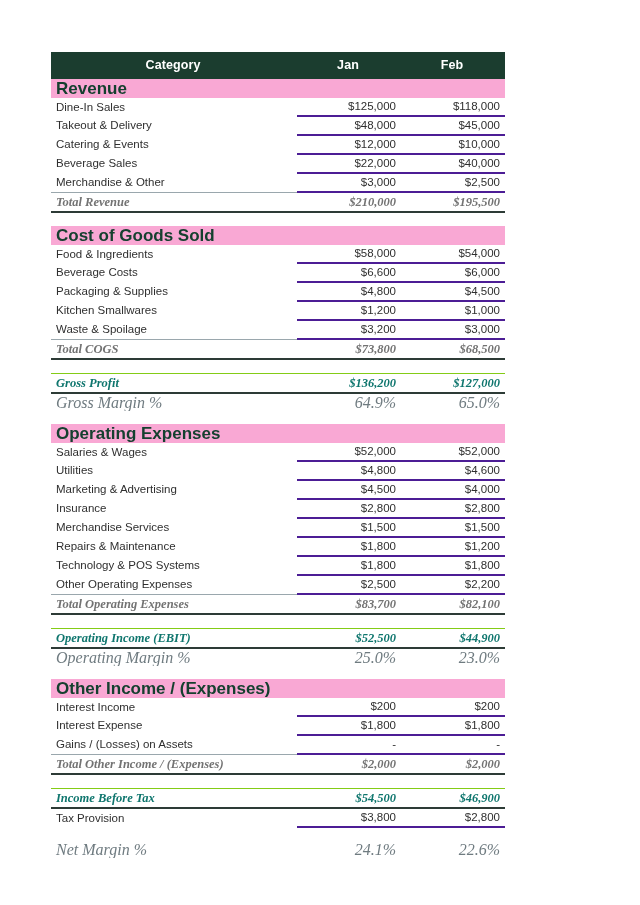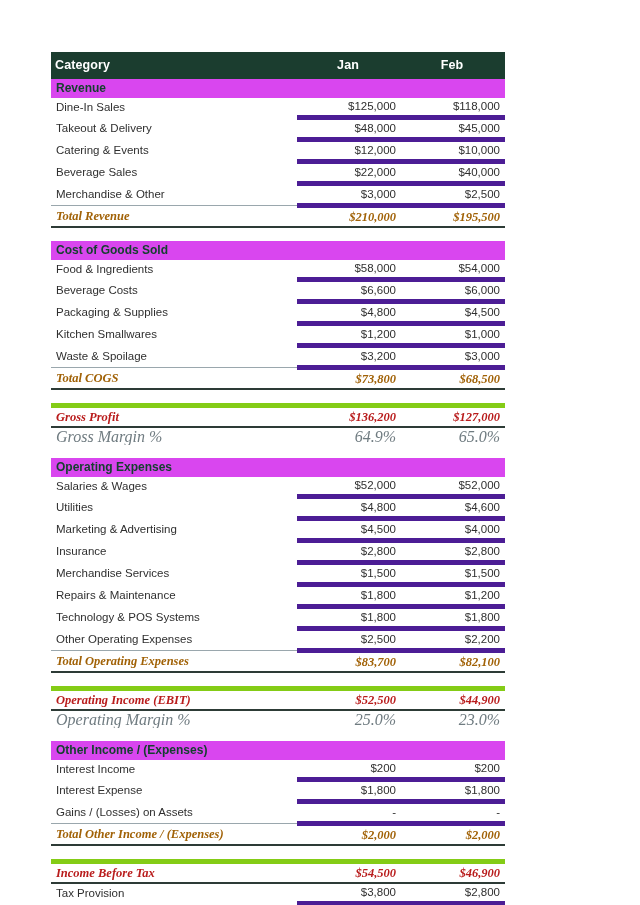--- a/index.html
+++ b/index.html
@@ -35,79 +35,79 @@
   thead th {
     background: #1b3d2f;
     color: #ffffff;
     font-size: 12.5px;
     font-weight: bold;
     font-family: "Liberation Sans", sans-serif;
     padding: 4px 6px 5px 4px;
     height: 18px;
     letter-spacing: 0.1px;
   }
-  th.h-cat { text-align: left; }
+  th.h-cat { text-align: center; }
   th.h-num { text-align: center; }
 
   
   td {
     font-size: 11.5px;
     color: #2b2b2b;
     padding: 0;
     height: 17px;
     line-height: 17px;
     vertical-align: middle;
     white-space: nowrap;
     overflow: hidden;
   }
   td.cat { text-align: left;  padding-left: 5px; }
   td.num { text-align: right; padding-right: 5px; }
 
   
   tr.section td {
-    background: #d946ef;
+    background: #f9a8d4;
     color: #15402f;
     font-weight: bold;
-    font-size: 12px;
+    font-size: 17px;
     height: 19px;
     line-height: 19px;
   }
 
   
   tr.item td {
     background: #ffffff;
     color: #2f2f2f;
   }
   tr.item td.num {
-    border-bottom: 5px solid #4c1d95;
+    border-bottom: 2px solid #4c1d95;
   }
 
   
   tr.total td {
     font-family: "Liberation Serif", serif;
     font-weight: bold;
     font-style: italic;
     font-size: 12.5px;
-    color: #a16207;
+    color: #737373;
     background: #ffffff;
     border-top: 1px solid #9aa7ad;
     border-bottom: 2px solid #2d3b36;
     height: 18px;
     line-height: 18px;
   }
 
   
   tr.grand td {
     font-family: "Liberation Serif", serif;
     font-weight: bold;
     font-style: italic;
     font-size: 12.5px;
-    color: #b91c1c;
-    background: #ffffff;
-    border-top: 5px solid #84cc16;
+    color: #0f766e;
+    background: #ffffff;
+    border-top: 1px solid #84cc16;
     border-bottom: 2px solid #2d3b36;
     height: 18px;
     line-height: 18px;
   }
 
   
   tr.margin td {
     font-family: "Liberation Serif", serif;
     font-style: italic;
     font-weight: normal;

